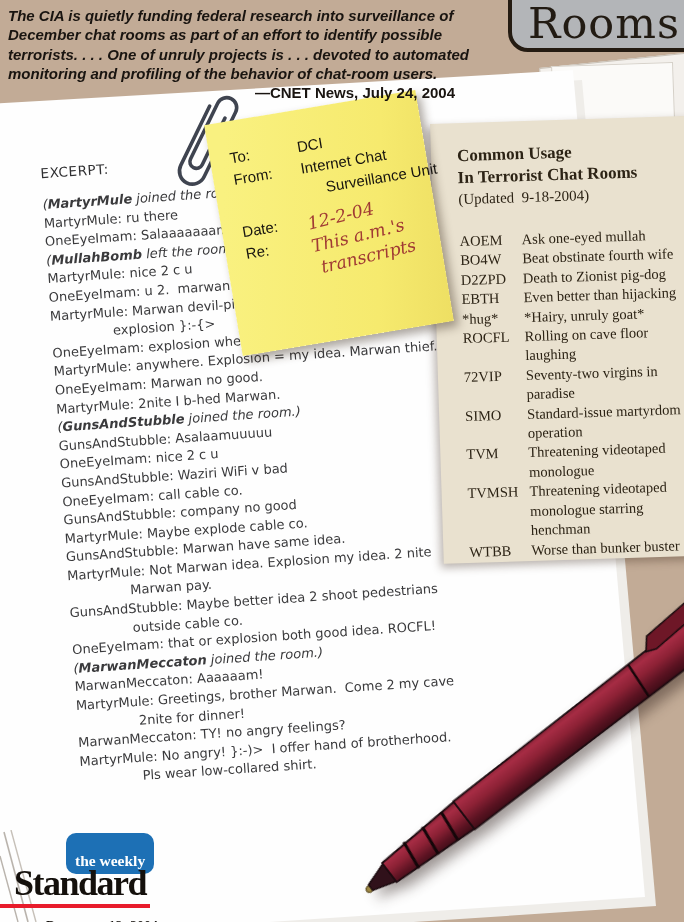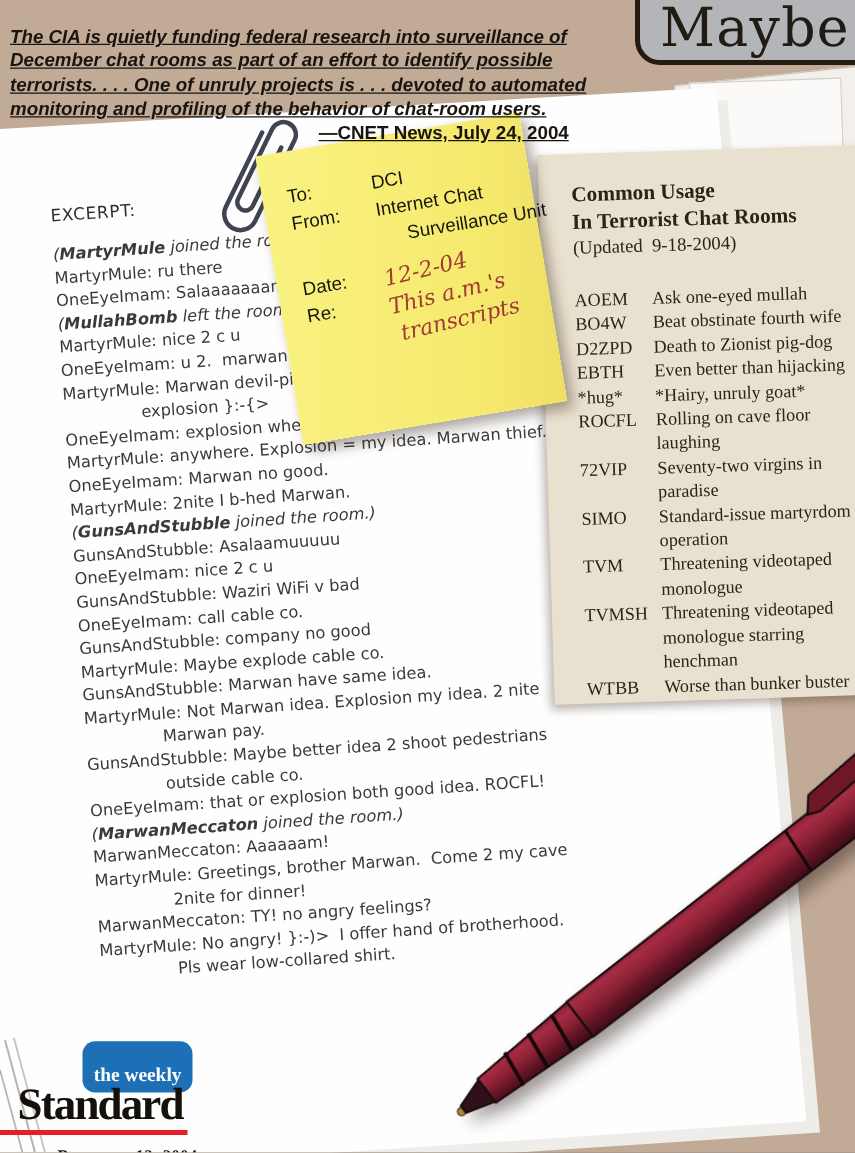--- a/index.html
+++ b/index.html
@@ -1,21 +1,21 @@
 <!DOCTYPE html>
 <html><head>
 <meta charset="utf-8">
 <style>
   html,body{margin:0;padding:0;background:#8a7a6b;}
   #canvas{position:relative;width:684px;height:922px;margin:0 auto;overflow:hidden;
           background:#c2ab96;font-family:"Liberation Sans",sans-serif;}
 
   
-  .quote{position:absolute;left:8px;top:20px;width:470px;z-index:6;
-         font:italic 700 15px/19.3px "Liberation Sans",sans-serif;color:#191410;text-decoration:underline;}
+  .quote{position:absolute;left:8px;top:6px;width:470px;z-index:6;
+         font:italic 700 15px/19.3px "Liberation Sans",sans-serif;color:#191410;}
   .quote .q-line{white-space:pre;}
   .attribution{width:447px;text-align:right;font:700 15px "Liberation Sans",sans-serif;
                font-style:normal;color:#191410;margin-top:1px;}
 
   
   .parody{position:absolute;left:508px;top:-14px;width:230px;height:66px;z-index:6;
           background:#b3b5b8;border:4px solid #241b12;border-radius:0 0 0 20px;
           display:flex;align-items:flex-end;padding:0 0 3px 16px;box-sizing:border-box;}
   .parody span{font:400 43px/1 "DejaVu Serif",serif;color:#221b13;letter-spacing:1px;}
 
@@ -95,21 +95,21 @@
     <div>
         <div class="q-line">The CIA is quietly funding federal research into surveillance of</div>
         <div class="q-line">December chat rooms as part of an effort to identify possible</div>
         <div class="q-line">terrorists. . . . One of unruly projects is . . . devoted to automated</div>
         <div class="q-line">monitoring and profiling of the behavior of chat-room users.</div>
       </div>
     <div class="attribution">—CNET News, July 24, 2004</div>
   </div>
 
   <div class="parody">
-    <span>Maybe</span>
+    <span>Rooms</span>
   </div>
 
   <div class="sheet stack-a"></div>
   <div class="sheet stack-b"></div>
   <div class="sheet sheet-under"></div>
   <div class="sheet paper-main"></div>
 
   <svg class="clip" width="56" height="118" viewBox="0 0 56 118">
     <path d="M 16 26 L 16 92 A 13 13 0 0 0 42 92 L 42 20 A 10 10 0 0 0 22 20 L 22 82 A 6.5 6.5 0 0 0 35 82 L 35 30" fill="none" stroke="#3f4450" stroke-width="3.6" stroke-linecap="round"></path>
   </svg>

